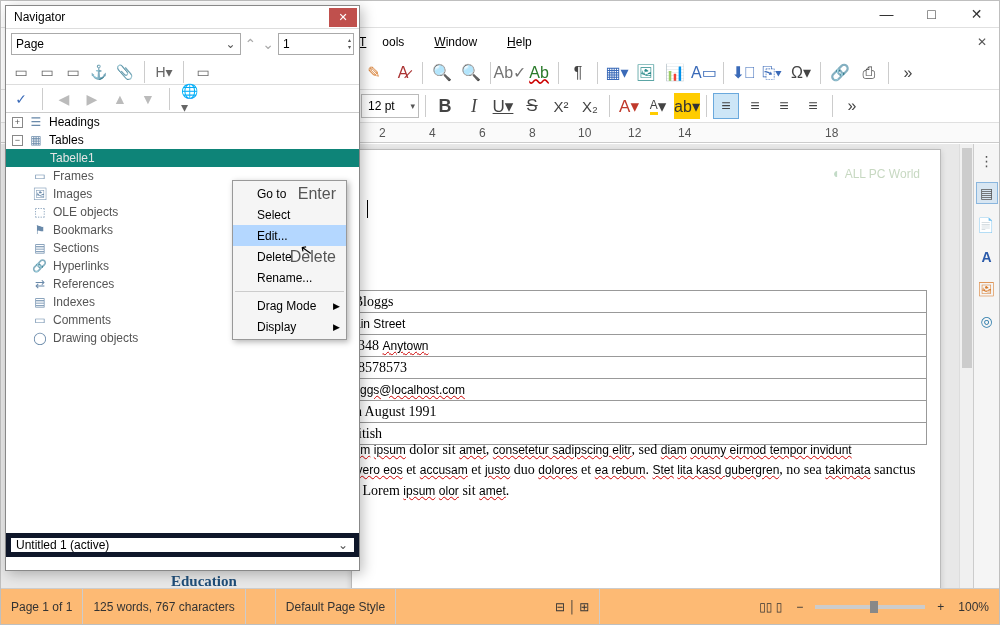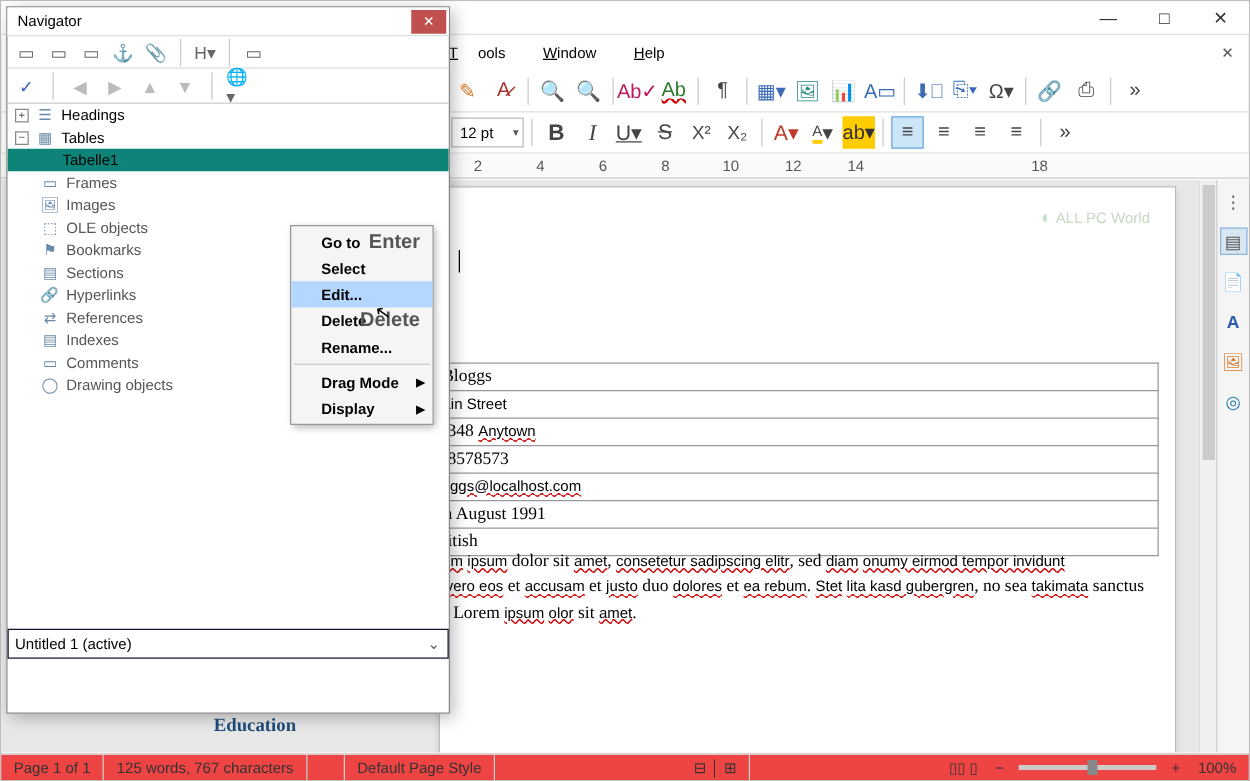--- a/index.html
+++ b/index.html
@@ -37,21 +37,21 @@
 .doc-para { position: absolute; left: -9px; top: 290px; width: 580px; font-size: 14px; font-family: Georgia, serif; line-height: 1.45; }
 .education { position: absolute; left: 170px; top: 572px; color: #1f4e79; font-weight: bold; font-size: 15px; font-family: Georgia, serif; }
 
 .scroll-v { position: absolute; right: 26px; top: 143px; bottom: 22px; width: 14px; background: #f0f0f0; border-left: 1px solid #ddd; }
 .scroll-thumb { position: absolute; top: 4px; left: 2px; width: 10px; height: 220px; background: #ccc; }
 
 .sidebar { position: absolute; right: 0; top: 143px; bottom: 22px; width: 26px; background: #f5f5f5; border-left: 1px solid #ccc; display: flex; flex-direction: column; align-items: center; padding-top: 6px; gap: 10px; }
 .sidebar-btn { width: 22px; height: 22px; display: flex; align-items: center; justify-content: center; font-size: 14px; color: #555; }
 .sidebar-btn.active { background: #d8e6f2; border: 1px solid #8ab6de; }
 
-.statusbar { position: absolute; left: 0; bottom: 0; right: 0; height: 21px; background: #ef4444; border-top: 1px solid #ccc; display: flex; align-items: center; font-size: 11px; color: #333; margin-top: 17px; }
+.statusbar { position: absolute; left: 0; bottom: 0; right: 0; height: 36px; background: #fdba74; border-top: 1px solid #ccc; display: flex; align-items: center; font-size: 11px; color: #333; margin-top: 17px; }
 .status-cell { padding: 0 10px; border-right: 1px solid #ccc; height: 100%; display: flex; align-items: center; }
 .status-spacer { flex: 1; }
 .zoom-slider { width: 110px; height: 4px; background: #ccc; margin: 0 8px; position: relative; }
 .zoom-handle { position: absolute; left: 50%; top: -4px; width: 8px; height: 12px; background: #888; }
 
 
 .navigator { position: absolute; left: 5px; top: 5px; width: 355px; height: 566px; background: #fff; border: 1px solid #888; box-shadow: 3px 3px 12px rgba(0,0,0,0.25); z-index: 10; }
 .nav-titlebar { height: 23px; background: #fff; display: flex; align-items: center; padding-left: 8px; border-bottom: 1px solid #ddd; }
 .nav-title { flex: 1; font-size: 12px; }
 .nav-close { width: 28px; height: 19px; background: #c0504d; color: #fff; display: flex; align-items: center; justify-content: center; font-size: 11px; margin-right: 2px; }
@@ -64,29 +64,29 @@
 .nav-toolbar2 { height: 26px; display: flex; align-items: center; padding: 0 5px; gap: 6px; border-bottom: 1px solid #ddd; }
 .nav-toolbar3 { height: 28px; display: flex; align-items: center; padding: 0 5px; gap: 8px; border-bottom: 1px solid #ccc; }
 .nav-tb-btn { width: 20px; height: 20px; display: flex; align-items: center; justify-content: center; color: #666; font-size: 14px; }
 .nav-tb-btn.dim { color: #bbb; }
 
 .nav-tree { flex: 1; overflow: auto; }
 .tree-item { display: flex; align-items: center; height: 18px; padding-left: 6px; gap: 5px; color: #555; }
 .tree-item.root { color: #000; }
 .tree-item .exp { width: 11px; height: 11px; border: 1px solid #888; font-size: 9px; line-height: 9px; text-align: center; color: #555; }
 .tree-item .ticon { width: 16px; text-align: center; color: #6a8aaa; font-size: 12px; }
-.tree-item.selected { background: #0e8478; color: #000000; text-align: center; }
+.tree-item.selected { background: #0e8478; color: #e5e5e5; text-align: center; }
 .tree-indent1 { padding-left: 26px; }
 .tree-indent2 { padding-left: 44px; }
 
-.nav-bottom-dd { height: 24px; border: 1px solid #0f172a; margin: 0; display: flex; align-items: center; padding: 0 5px; position: relative; }
+.nav-bottom-dd { height: 24px; border: 5px solid #0f172a; margin: 0; display: flex; align-items: center; padding: 0 5px; position: relative; }
 .nav-bottom-dd::after { content: "⌄"; position: absolute; right: 6px; color: #555; }
 
 
-.ctx-menu { position: absolute; left: 232px; top: 180px; width: 115px; background: #f5f5f5; border: 1px solid #999; box-shadow: 2px 2px 6px rgba(0,0,0,0.3); z-index: 20; padding: 2px 0; font-weight: bold; }
+.ctx-menu { position: absolute; left: 232px; top: 180px; width: 115px; background: #f5f5f5; border: 1px solid #999; box-shadow: 2px 2px 6px rgba(0,0,0,0.3); z-index: 20; padding: 2px 0; }
 .ctx-item { height: 21px; display: flex; align-items: center; padding: 0 22px 0 24px; position: relative; }
 .ctx-item.hover { background: #b4d7ff; }
 .ctx-item .accel { position: absolute; right: 10px; color: #555; font-size: 16px; }
 .ctx-item .arrow { position: absolute; right: 6px; font-size: 9px; }
 .ctx-sep { height: 1px; background: #ccc; margin: 3px 2px; }
 .cursor-ptr { position: absolute; left: 300px; top: 241px; z-index: 30; font-size: 15px; transform: rotate(-10deg); } .c-blue { color: #3a6ab8; } .c-orange { color: #d87a2a; } .c-red { color: #c0392b; } .c-teal {color:#2a8a8a;}
 </style>
 </head>
 <body>
 
@@ -105,21 +105,21 @@
   </div>
 
   <div class="toolbar1">
     <div class="tb-sep"></div>
     <div class="tb-btn c-orange">✎</div>
     <div class="tb-btn" style="color:#a33">A̷</div>
     <div class="tb-sep"></div>
     <div class="tb-btn c-blue">🔍</div>
     <div class="tb-btn c-blue">🔍</div>
     <div class="tb-sep"></div>
-    <div class="tb-btn" style="color:#be185d">Ab✓</div>
+    <div class="tb-btn" style="color:#737373">Ab✓</div>
     <div class="tb-btn" style="color:#2a7a2a;text-decoration:underline wavy #c00">Ab</div>
     <div class="tb-sep"></div>
     <div class="tb-btn">¶</div>
     <div class="tb-sep"></div>
     <div class="tb-btn c-blue">▦▾</div>
     <div class="tb-btn c-teal">🖼</div>
     <div class="tb-btn c-orange">📊</div>
     <div class="tb-btn c-blue">A▭</div>
     <div class="tb-sep"></div>
     <div class="tb-btn c-blue">⬇⎕</div>
@@ -237,20 +237,30 @@
     <span style="padding:0 4px">+</span>
     <div class="status-cell" style="border:none">100%</div>
   </div>
 </div>
 
 <div class="navigator">
   <div class="nav-titlebar">
     <div class="nav-title">Navigator</div>
     <div class="nav-close">✕</div>
   </div>
+  <div class="nav-toolbar1">
+    <div class="nav-page-dd">
+        <span>Page</span>
+      </div>
+    <span class="nav-updown">⌃</span>
+    <span class="nav-updown">⌄</span>
+    <div class="nav-spinner">
+        <span>1</span>
+      </div>
+  </div>
   <div class="nav-toolbar2">
     <div class="nav-tb-btn">▭</div>
     <div class="nav-tb-btn">▭</div>
     <div class="nav-tb-btn">▭</div>
     <div class="nav-tb-btn">⚓</div>
     <div class="nav-tb-btn">📎</div>
     <div class="tb-sep"></div>
     <div class="nav-tb-btn">H▾</div>
     <div class="tb-sep"></div>
     <div class="nav-tb-btn">▭</div>

